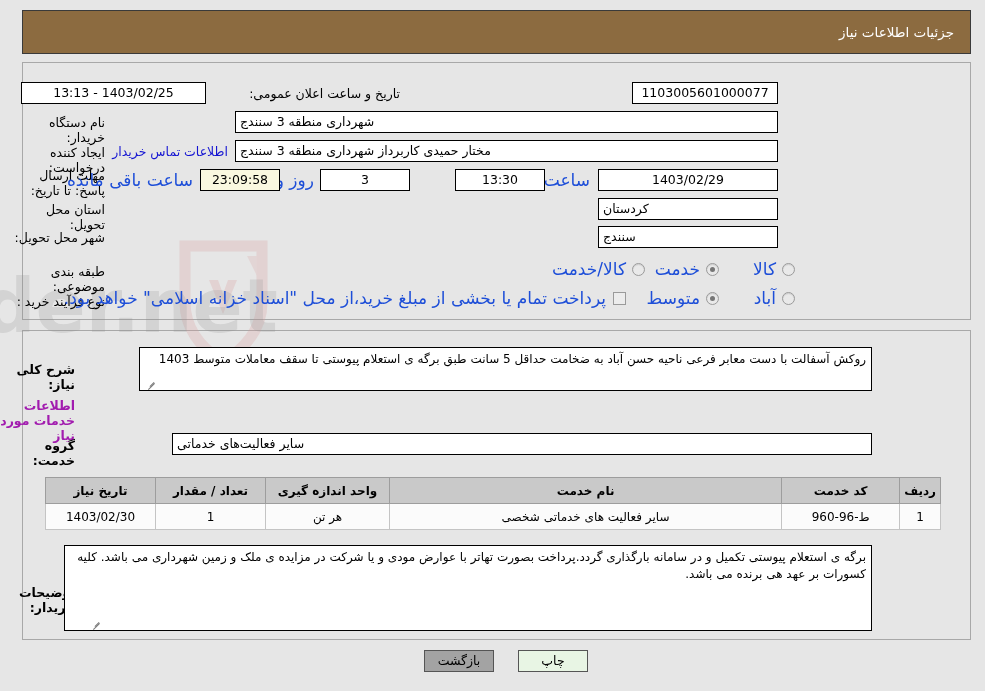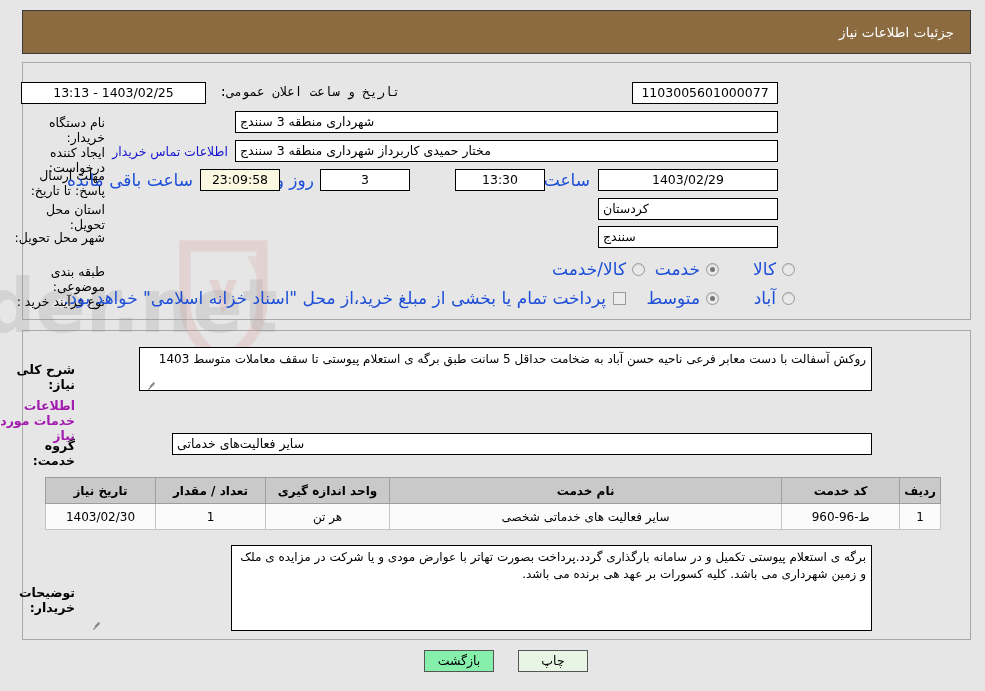--- a/index.html
+++ b/index.html
@@ -204,21 +204,21 @@
     font-size: 12.5px;
     line-height: 20px;
     text-align: center;
     cursor: pointer;
     color: #000;
     z-index: 5;
     font-family: inherit;
     padding: 0;
   }
   #btn-print  { left: 518px; top: 650px; width: 70px; background: #e8f5e4; }
-  #btn-back   { left: 424px; top: 650px; width: 70px; background: #86efac; }
+  #btn-back   { left: 424px; top: 650px; width: 70px; background: #a3a3a3; }
 </style>
 </head>
 <body>
 
 <div id="page">
 
   <div class="watermark">
     <svg width="985" height="130" viewBox="0 0 985 130" xmlns="http://www.w3.org/2000/svg">
       <g opacity="0.30">
         <path d="M185 6 L262 6 L262 62 Q262 98 223 122 Q185 98 185 62 Z" fill="none" stroke="#d89a9a" stroke-width="11"></path>
@@ -233,21 +233,21 @@
 
   <div class="header-bar">
     <span class="title">جزئیات اطلاعات نیاز</span>
   </div>
 
   <div class="panel" id="panel-top"></div>
 
   <div class="field-label" style="right:880px; top:86px; width:95px;">شماره نیاز:</div>
   <div class="tbox center" style="right:207px; top:82px; width:146px;">1103005601000077</div>
 
-  <div class="field-label" style="right:585px; top:86px; width:190px;font-family:Liberation Mono, monospace;">تاریخ و ساعت اعلان عمومی:</div>
+  <div class="field-label" style="right:585px; top:86px; width:190px;">تاریخ و ساعت اعلان عمومی:</div>
   <div class="tbox center" style="right:779px; top:82px; width:185px;">1403/02/25 - 13:13</div>
 
   <div class="field-label" style="right:880px; top:115px; width:95px;">نام دستگاه خریدار:</div>
   <div class="tbox" style="right:207px; top:111px; width:543px;">شهرداری منطقه 3 سنندج</div>
 
   <div class="field-label" style="right:880px; top:145px; width:95px;">ایجاد کننده درخواست:</div>
   <div class="tbox" style="right:207px; top:140px; width:543px;">مختار حمیدی کاربرداز شهرداری منطقه 3 سنندج</div>
   <div class="linktxt" style="right:757px; top:144px;">اطلاعات تماس خریدار</div>
 
   <div class="field-label" style="right:880px; top:168px; width:95px;">مهلت ارسال پاسخ: تا تاریخ:</div>
@@ -309,19 +309,19 @@
         <td>ط-96-960</td>
         <td>سایر فعالیت های خدماتی شخصی</td>
         <td>هر تن</td>
         <td>1</td>
         <td>1403/02/30</td>
       </tr>
     </tbody>
   </table>
 
   <div class="field-label bold" style="right:910px; top:585px; width:68px;">توضیحات خریدار:</div>
-  <div class="tarea" style="right:113px; top:545px; width:641px; height:86px;">برگه ی استعلام پیوستی تکمیل و در سامانه بارگذاری گردد.پرداخت بصورت تهاتر با عوارض مودی و یا شرکت در مزایده ی ملک و زمین شهرداری می باشد. کلیه کسورات بر عهد هی برنده می باشد.</div>
+  <div class="tarea" style="right:113px; top:545px; width:808px; height:86px;">برگه ی استعلام پیوستی تکمیل و در سامانه بارگذاری گردد.پرداخت بصورت تهاتر با عوارض مودی و یا شرکت در مزایده ی ملک و زمین شهرداری می باشد. کلیه کسورات بر عهد هی برنده می باشد.</div>
   <div class="grip" style="right:883px; top:618px;"></div>
 
   <button class="btn" id="btn-print">چاپ</button>
   <button class="btn" id="btn-back">بازگشت</button>
 
 </div>
 
 </body></html>

